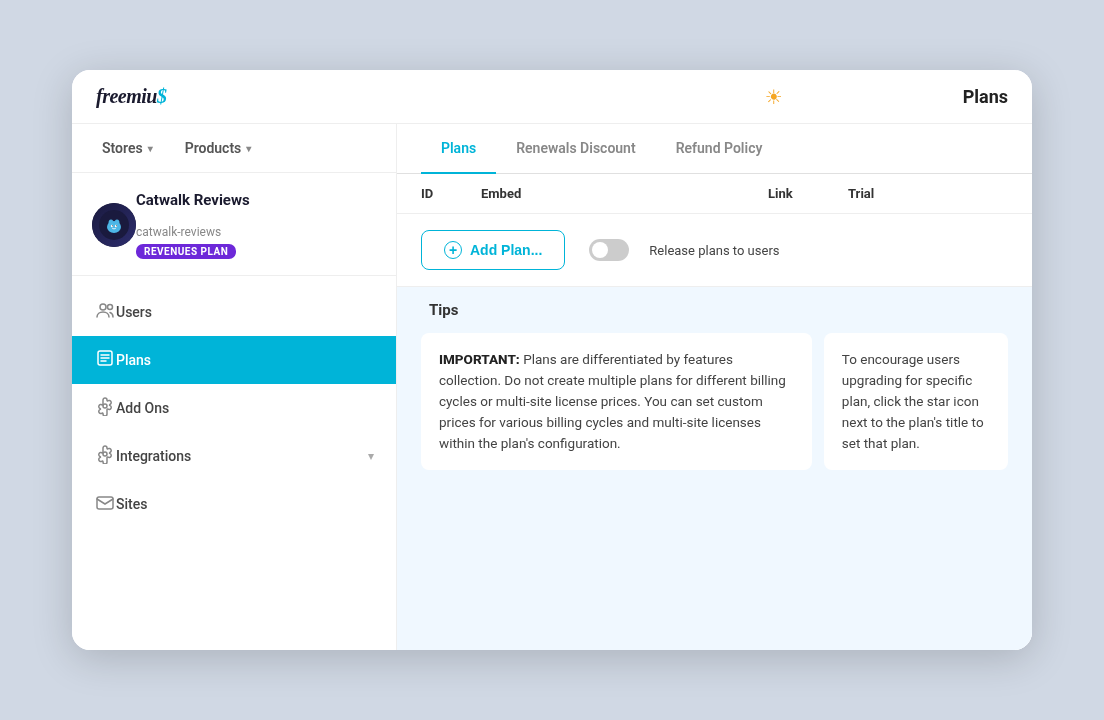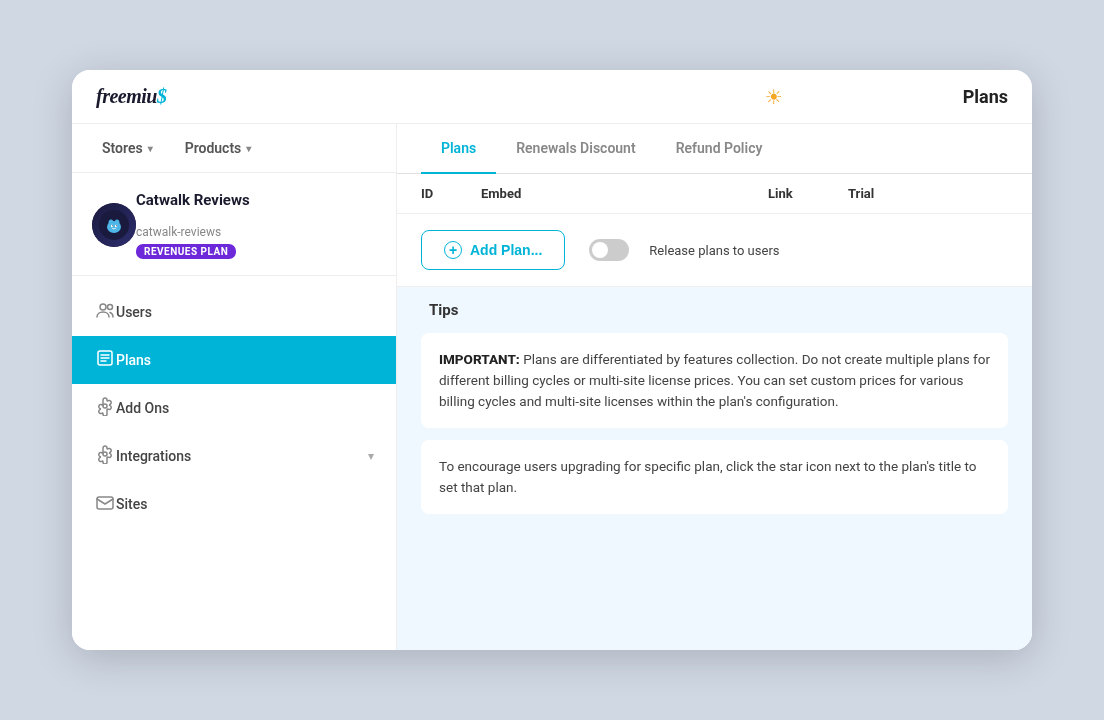--- a/index.html
+++ b/index.html
@@ -301,21 +301,21 @@
     }
     .tips-header {
       padding: 14px 32px;
       font-size: 15px;
       font-weight: 700;
       color: #333;
     }
     .tips-content {
       padding: 0 24px 16px 24px;
       display: flex;
-      flex-direction: column;
+      flex-direction: row;
       gap: 12px;
     }
     .tip-card {
       background: #fff;
       border-radius: 8px;
       padding: 16px 18px;
       font-size: 13.5px;
       color: #444;
       line-height: 1.55;
     }

